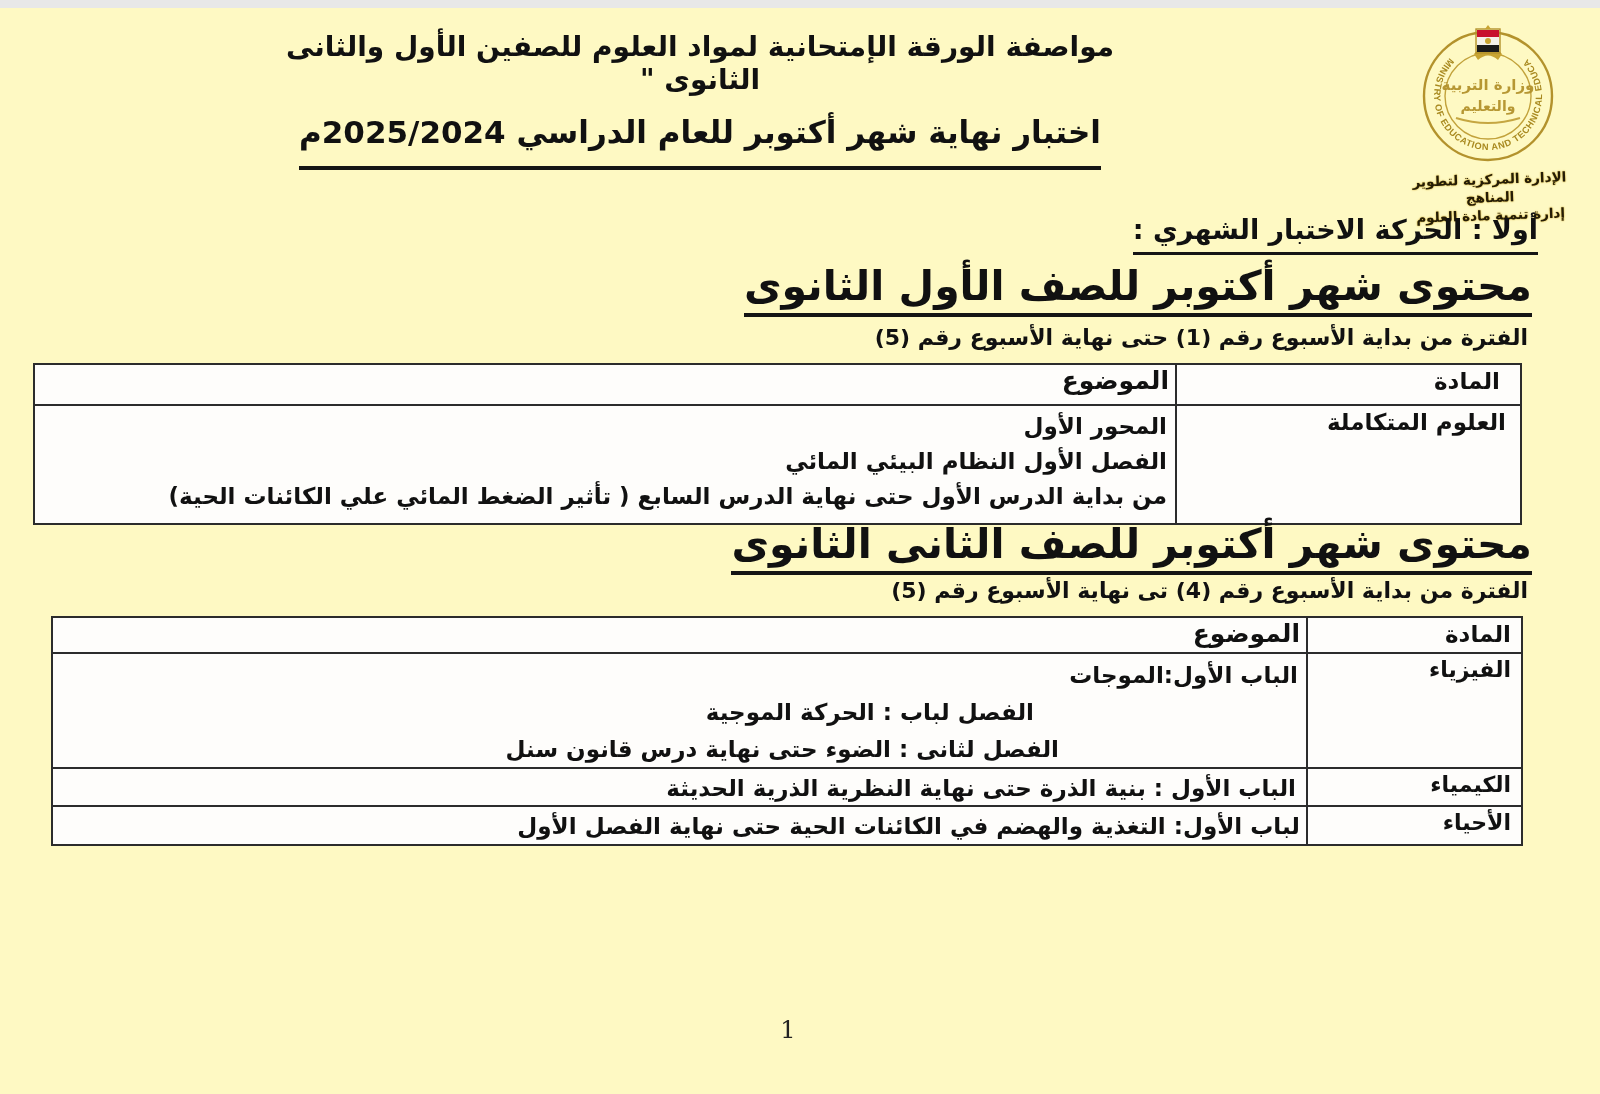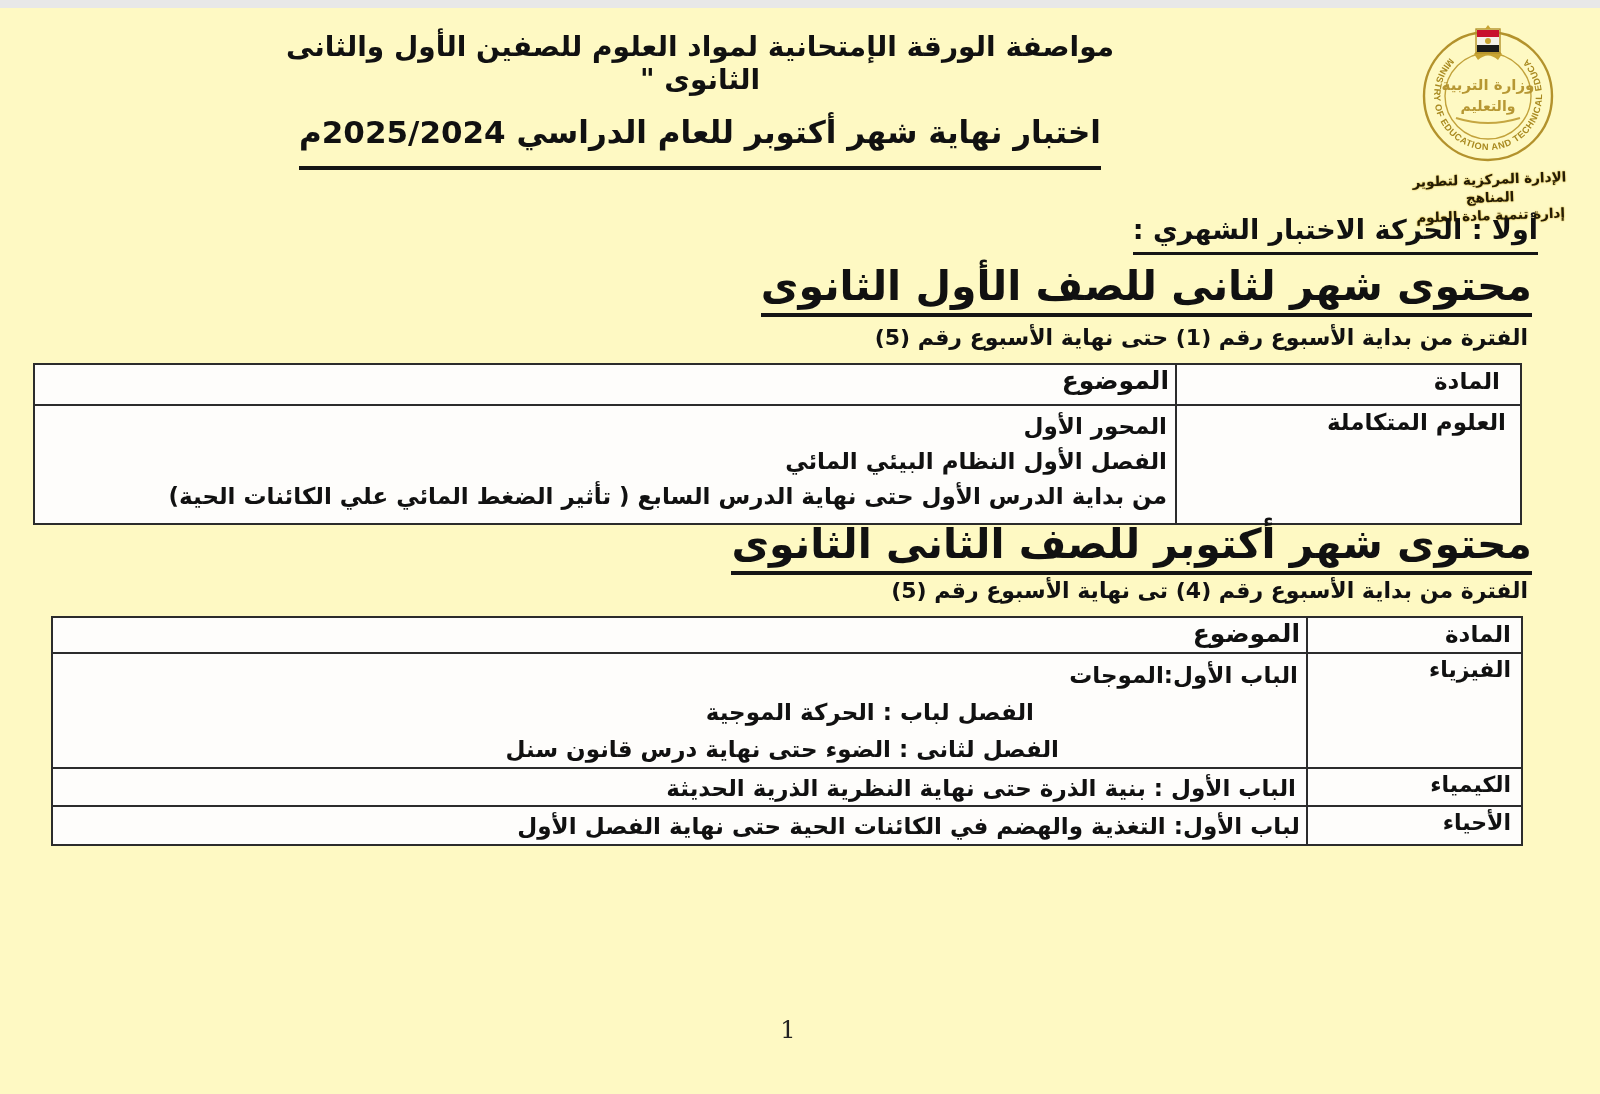--- a/index.html
+++ b/index.html
@@ -167,21 +167,21 @@
       </g>
     </svg>
     <div class="logo-caption">
       <div>الإدارة المركزية لتطوير المناهج</div>
       <div>إدارة تنمية مادة العلوم</div>
     </div>
   </div>
 
   <div class="intro">أولا : الحركة الاختبار الشهري :</div>
 
-  <div class="grade-heading h-grade1">محتوى شهر لثانى للصف الأول الثانوى</div>
+  <div class="grade-heading h-grade1">محتوى شهر أكتوبر للصف الأول الثانوى</div>
   <div class="period p-grade1">الفترة من بداية الأسبوع رقم (1) حتى نهاية الأسبوع رقم (5)</div>
 
   <div class="dtable t1">
     <div class="t-row hrow">
       <div class="cell-subject">المادة</div>
       <div class="cell-topic">الموضوع</div>
     </div>
     <div class="t-row brow">
       <div class="cell-subject">العلوم المتكاملة</div>
       <div class="cell-topic">

